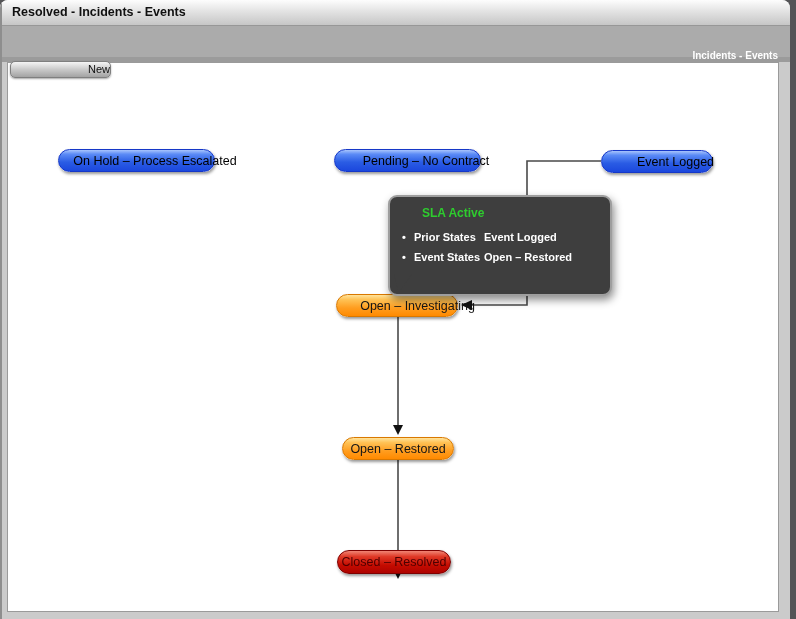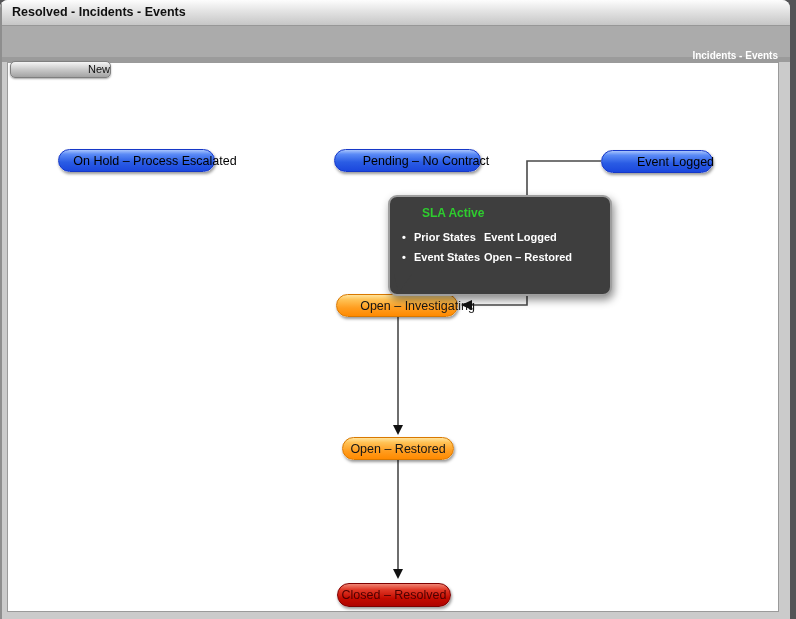--- a/index.html
+++ b/index.html
@@ -66,21 +66,21 @@
   }
   .pill[data-color="red"]{
     background:linear-gradient(180deg,#f08574 0%,#e03a28 25%,#c40b00 65%,#ae0300 100%);
     border:1px solid #7e0000;color:#4d0000;
   }
   .n-onhold{left:58px;top:149px;width:157px;height:23px;}
   .n-pending{left:334px;top:149px;width:147px;height:23px;}
   .n-eventlogged{left:601px;top:150px;width:112px;height:23px;}
   .n-openinv{left:336px;top:294px;width:122px;height:23px;padding-left:41px;}
   .n-openres{left:342px;top:437px;width:112px;height:23px;}
-  .n-closed{left:337px;top:583px;width:114px;height:24px;}
+  .n-closed{left:337px;top:550px;width:114px;height:24px;}
   .tooltip{
     position:absolute;left:388px;top:195px;width:196px;height:80px;z-index:5;
     background:#3e3e3e;border:2px solid #9e9e9e;border-radius:9px;
     box-shadow:2px 4px 8px rgba(0,0,0,0.45);
     padding:9px 12px 8px 12px;box-sizing:content-box;
   }
   .tooltip-tail{
     position:absolute;left:394px;top:274px;width:18px;height:20px;z-index:5;
     background:#3e3e3e;
     clip-path:polygon(0 0,100% 0,25% 95%);

